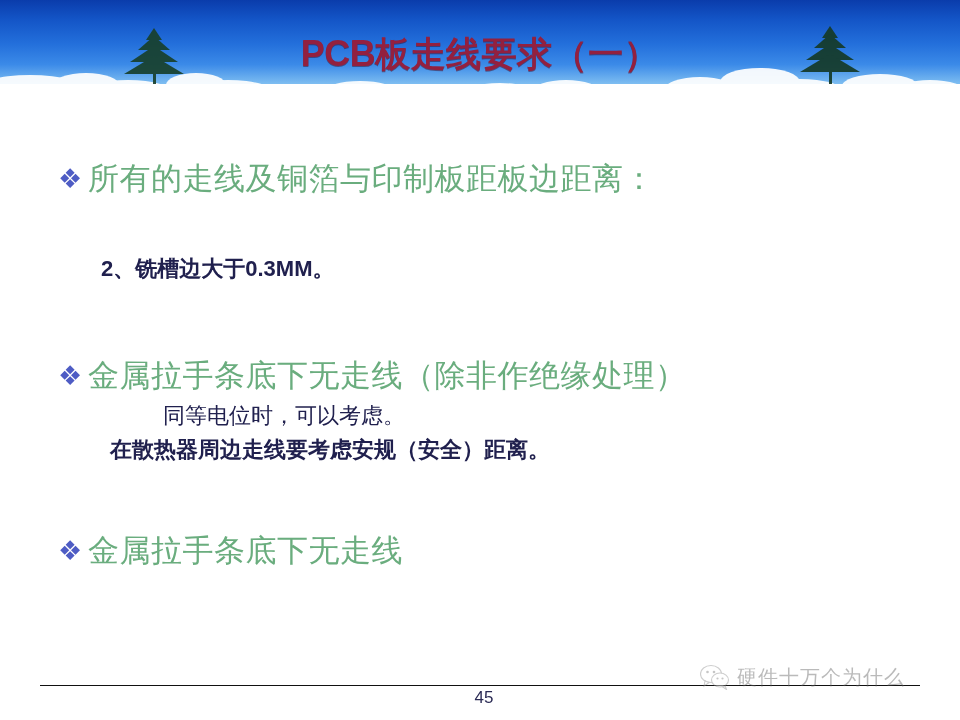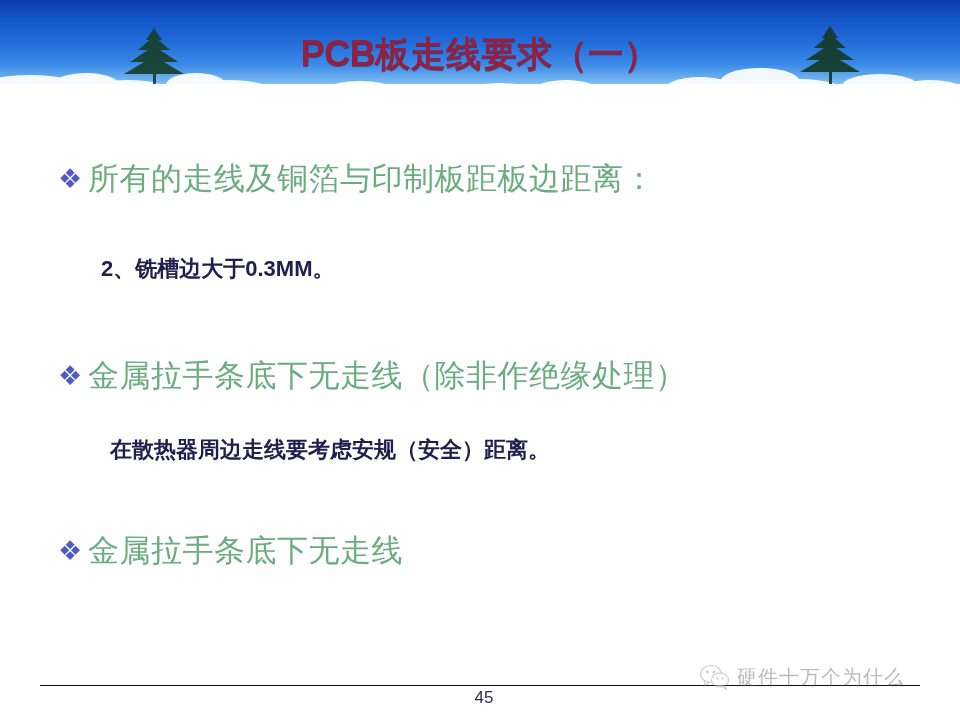--- a/index.html
+++ b/index.html
@@ -251,20 +251,21 @@
 
     <div class="sub-line bold" id="sub-1-2">
       <span class="num">2、</span><span>铣槽边大于</span><span class="val">0.3MM</span><span>。</span>
     </div>
 
     <div class="bullet-row" id="bullet-2">
       <span class="bullet-mark">❖</span>
       <span class="bullet-text">金属拉手条底下无走线（除非作绝缘处理）</span>
     </div>
 
+    <div class="sub-line" id="sub-2-1">同等电位时，可以考虑。</div>
     <div class="sub-line" id="sub-2-2">在散热器周边走线要考虑安规（安全）距离。</div>
 
     <div class="bullet-row" id="bullet-3">
       <span class="bullet-mark">❖</span>
       <span class="bullet-text">金属拉手条底下无走线</span>
     </div>
   </div>
 
   <div class="footer-rule"></div>
   <div class="page-number">45</div>

